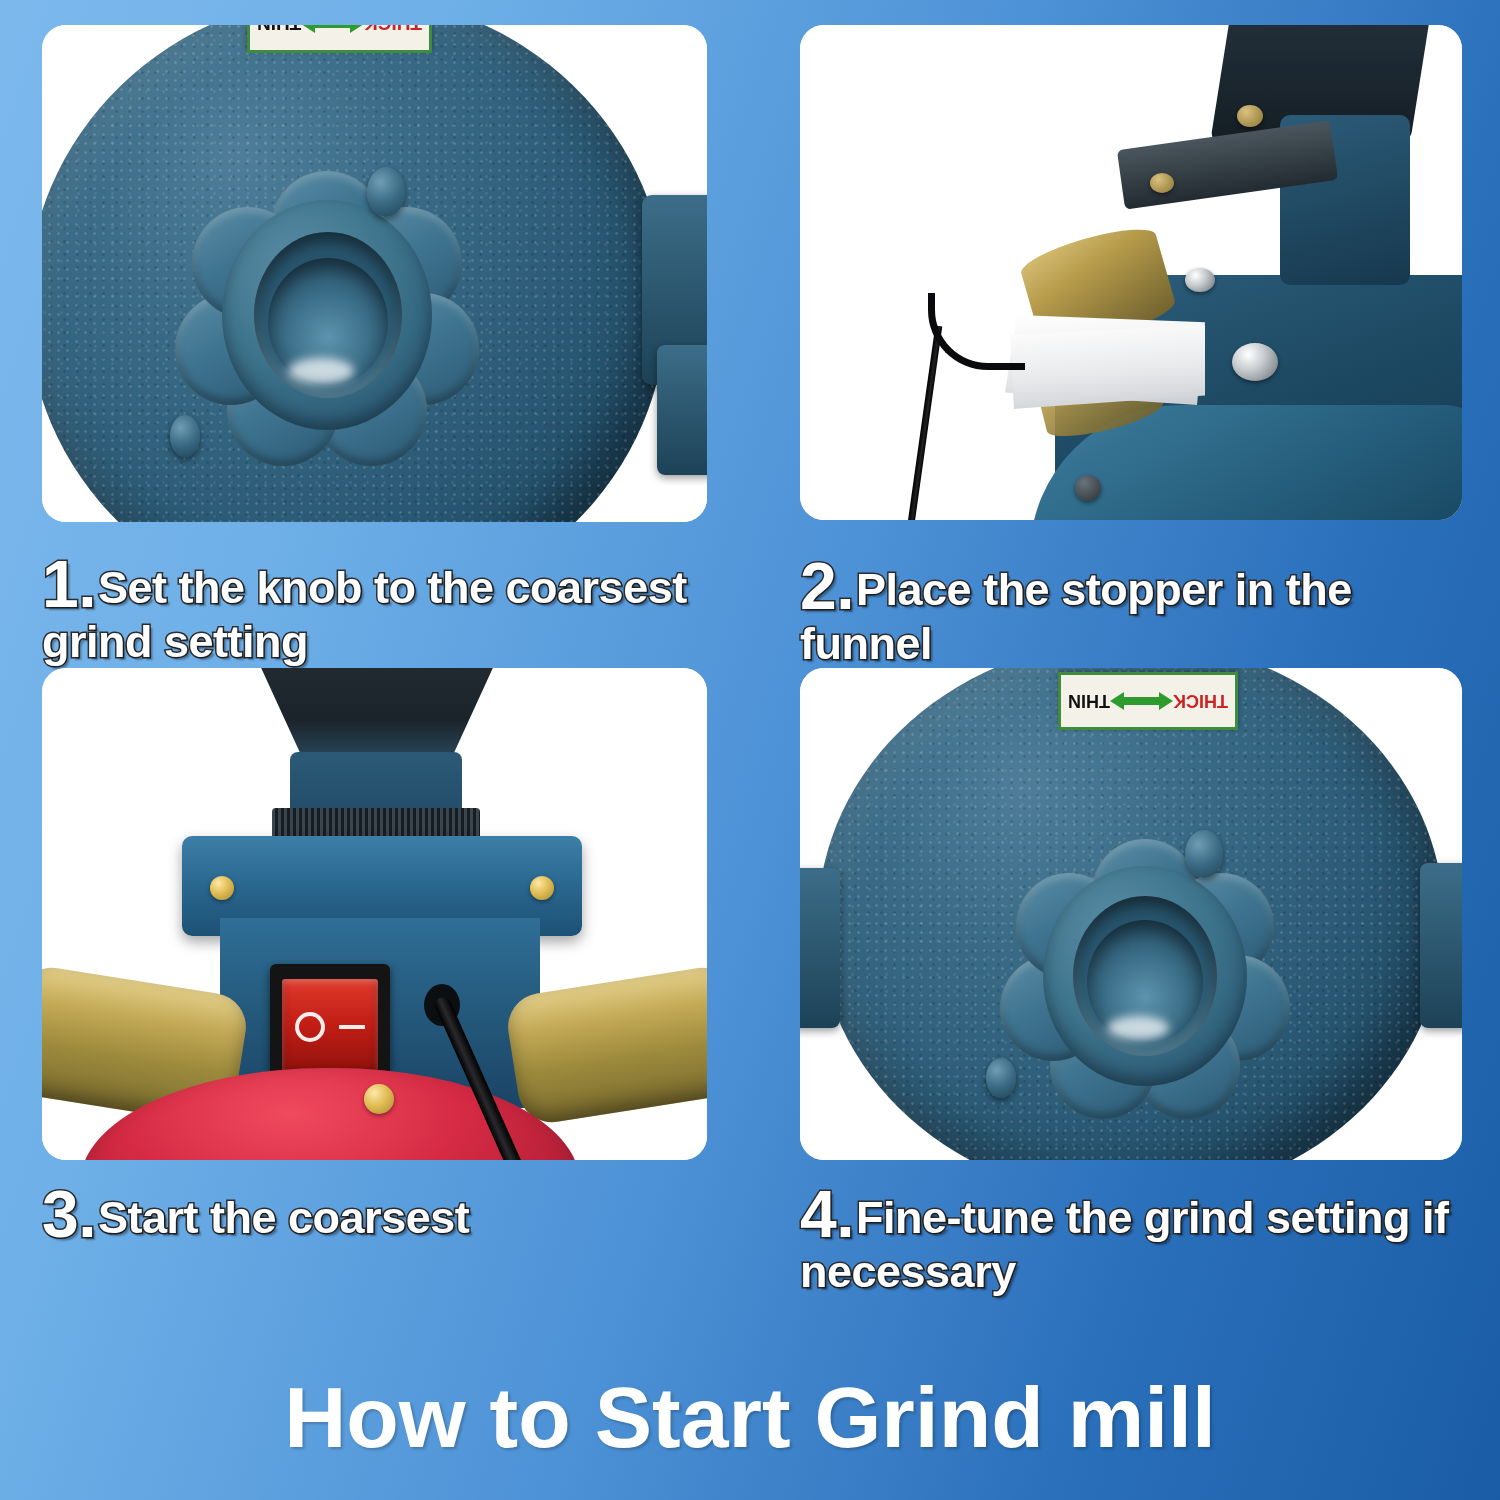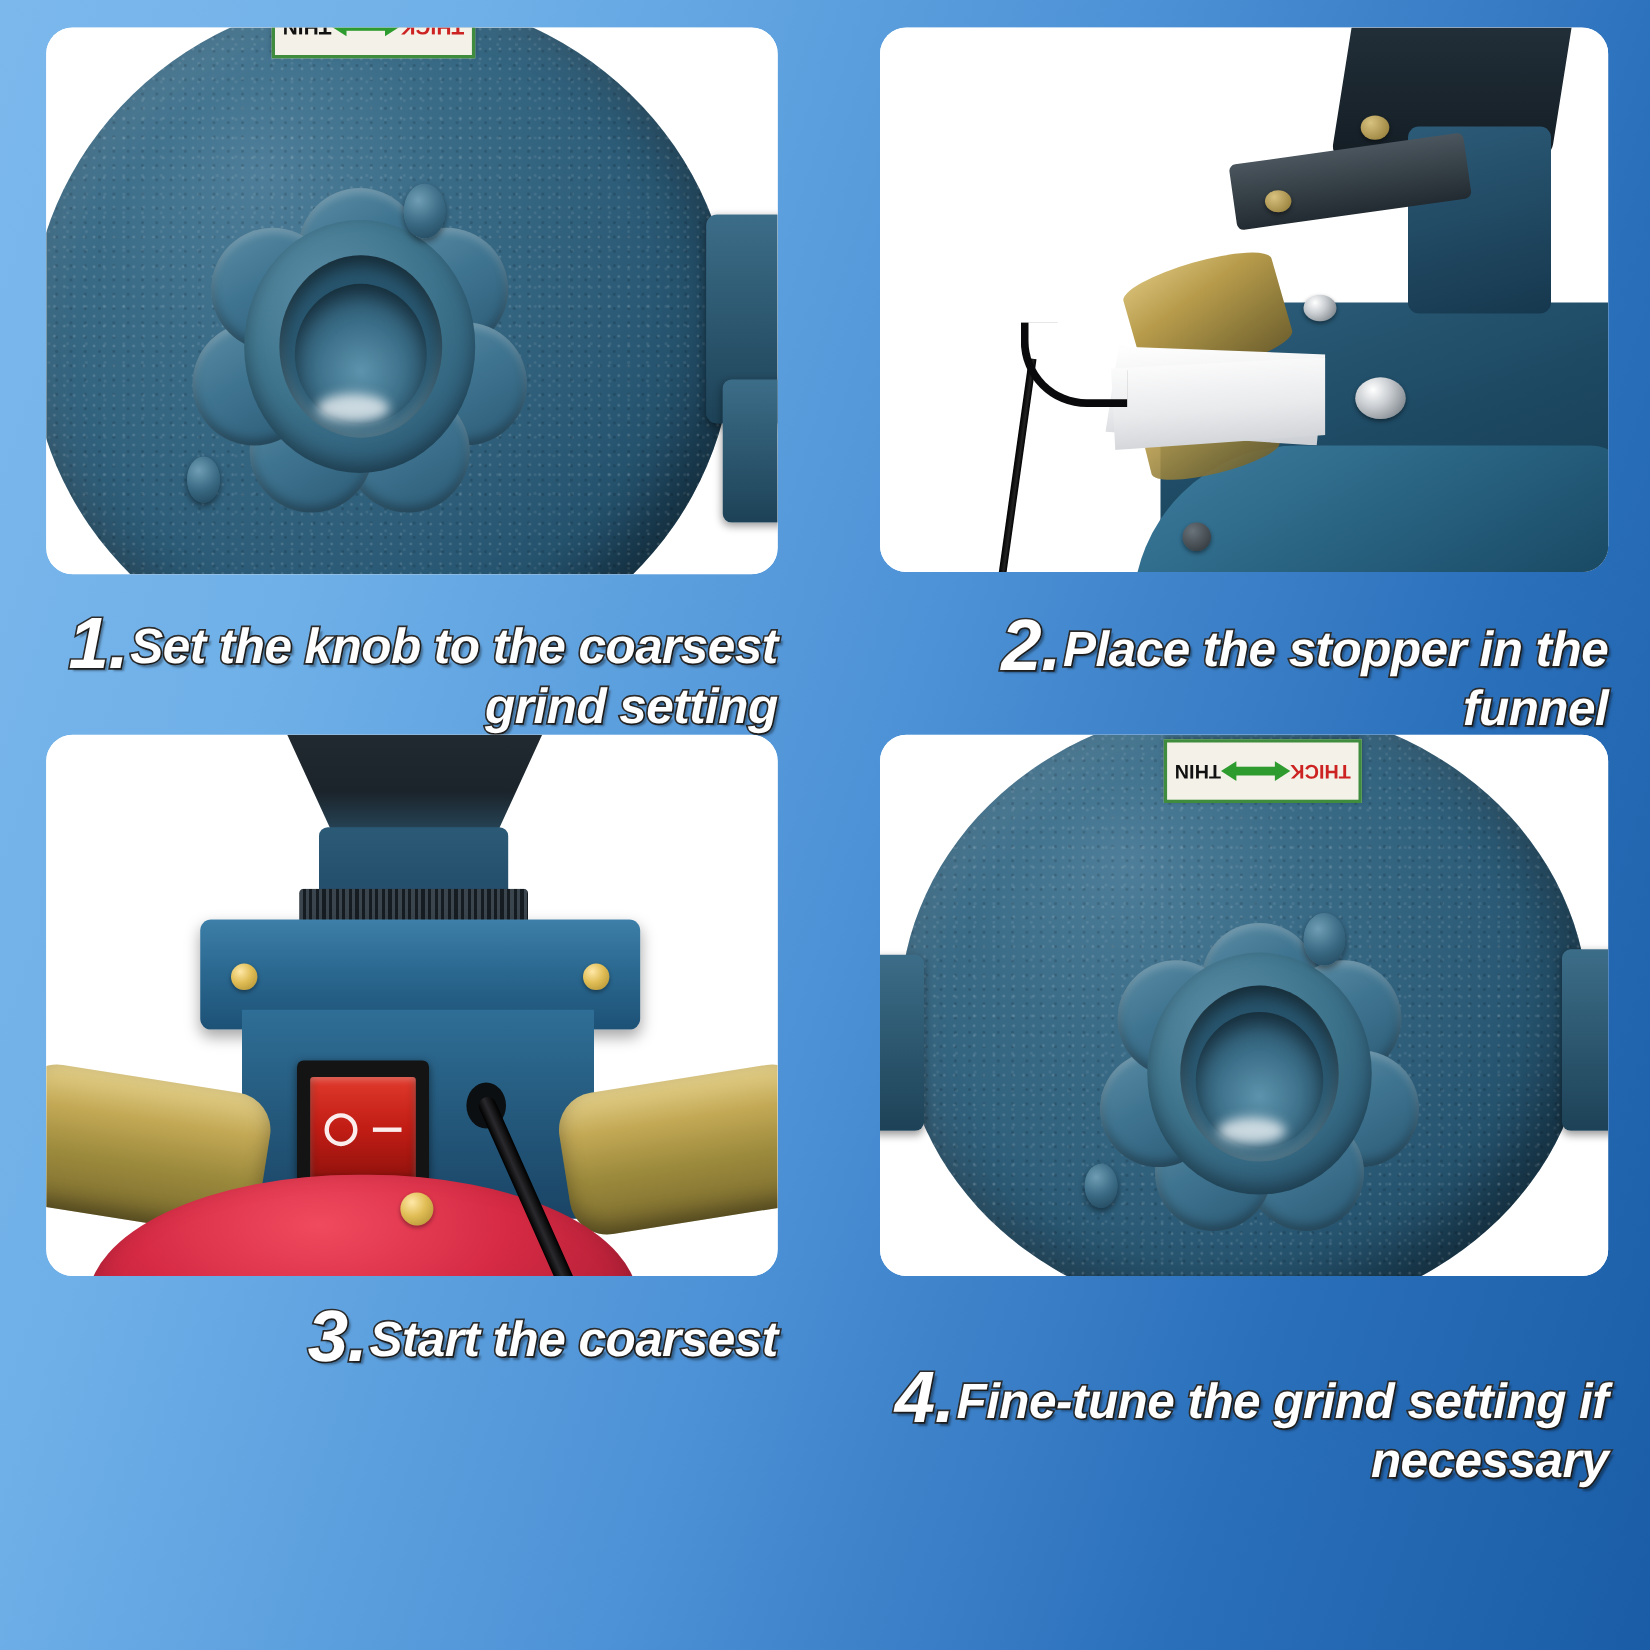--- a/index.html
+++ b/index.html
@@ -16,33 +16,33 @@
   }
   .p1{left:42px;top:25px;width:665px;height:497px;}
   .p2{left:800px;top:25px;width:662px;height:495px;}
   .p3{left:42px;top:668px;width:665px;height:492px;}
   .p4{left:800px;top:668px;width:662px;height:492px;}
 
   .photo{position:absolute;inset:0;overflow:hidden;}
 
   
   .caption{
-    position:absolute;text-align:right;
+    position:absolute;text-align:left;
     font-weight:bold;color:#ffffff;line-height:1.04;
     letter-spacing:-0.5px;
     -webkit-text-stroke:3px #2c2c2c;
     paint-order:stroke fill;
     text-shadow:3px 3px 2px rgba(0,0,0,.35);
-    font-size:45px;font-stretch:condensed;font-style:italic;
+    font-size:45px;font-stretch:condensed;
   }
   .caption .num{font-size:66px;vertical-align:-4px;margin-right:2px;}
   .c1{left:42px;top:550px;width:665px;}
   .c2{left:800px;top:552px;width:662px;}
   .c3{left:42px;top:1180px;width:665px;}
-  .c4{left:800px;top:1236px;width:662px;}
+  .c4{left:800px;top:1180px;width:662px;}
 
   .title{
     position:absolute;left:0;top:1368px;width:1500px;text-align:center;
     font-size:86px;font-weight:bold;color:#ffffff;letter-spacing:0px;
     font-stretch:condensed;
     text-shadow:2px 2px 3px rgba(0,0,0,.22);
   }
 
   
   .discwrap{position:absolute;inset:0;background:#ffffff;}
@@ -348,14 +348,15 @@
 
       <div class="pin" style="left:385px;top:162px;width:38px;height:48px;"></div>
       <div class="pin" style="left:186px;top:390px;width:30px;height:40px;"></div>
     </div>
   </div>
 
   <div class="caption c4">
     <span class="num">4.</span><span>Fine-tune the grind setting if necessary</span>
   </div>
 
+  <div class="title">How to Start Grind mill</div>
 
 </div>
 
 </body></html>

